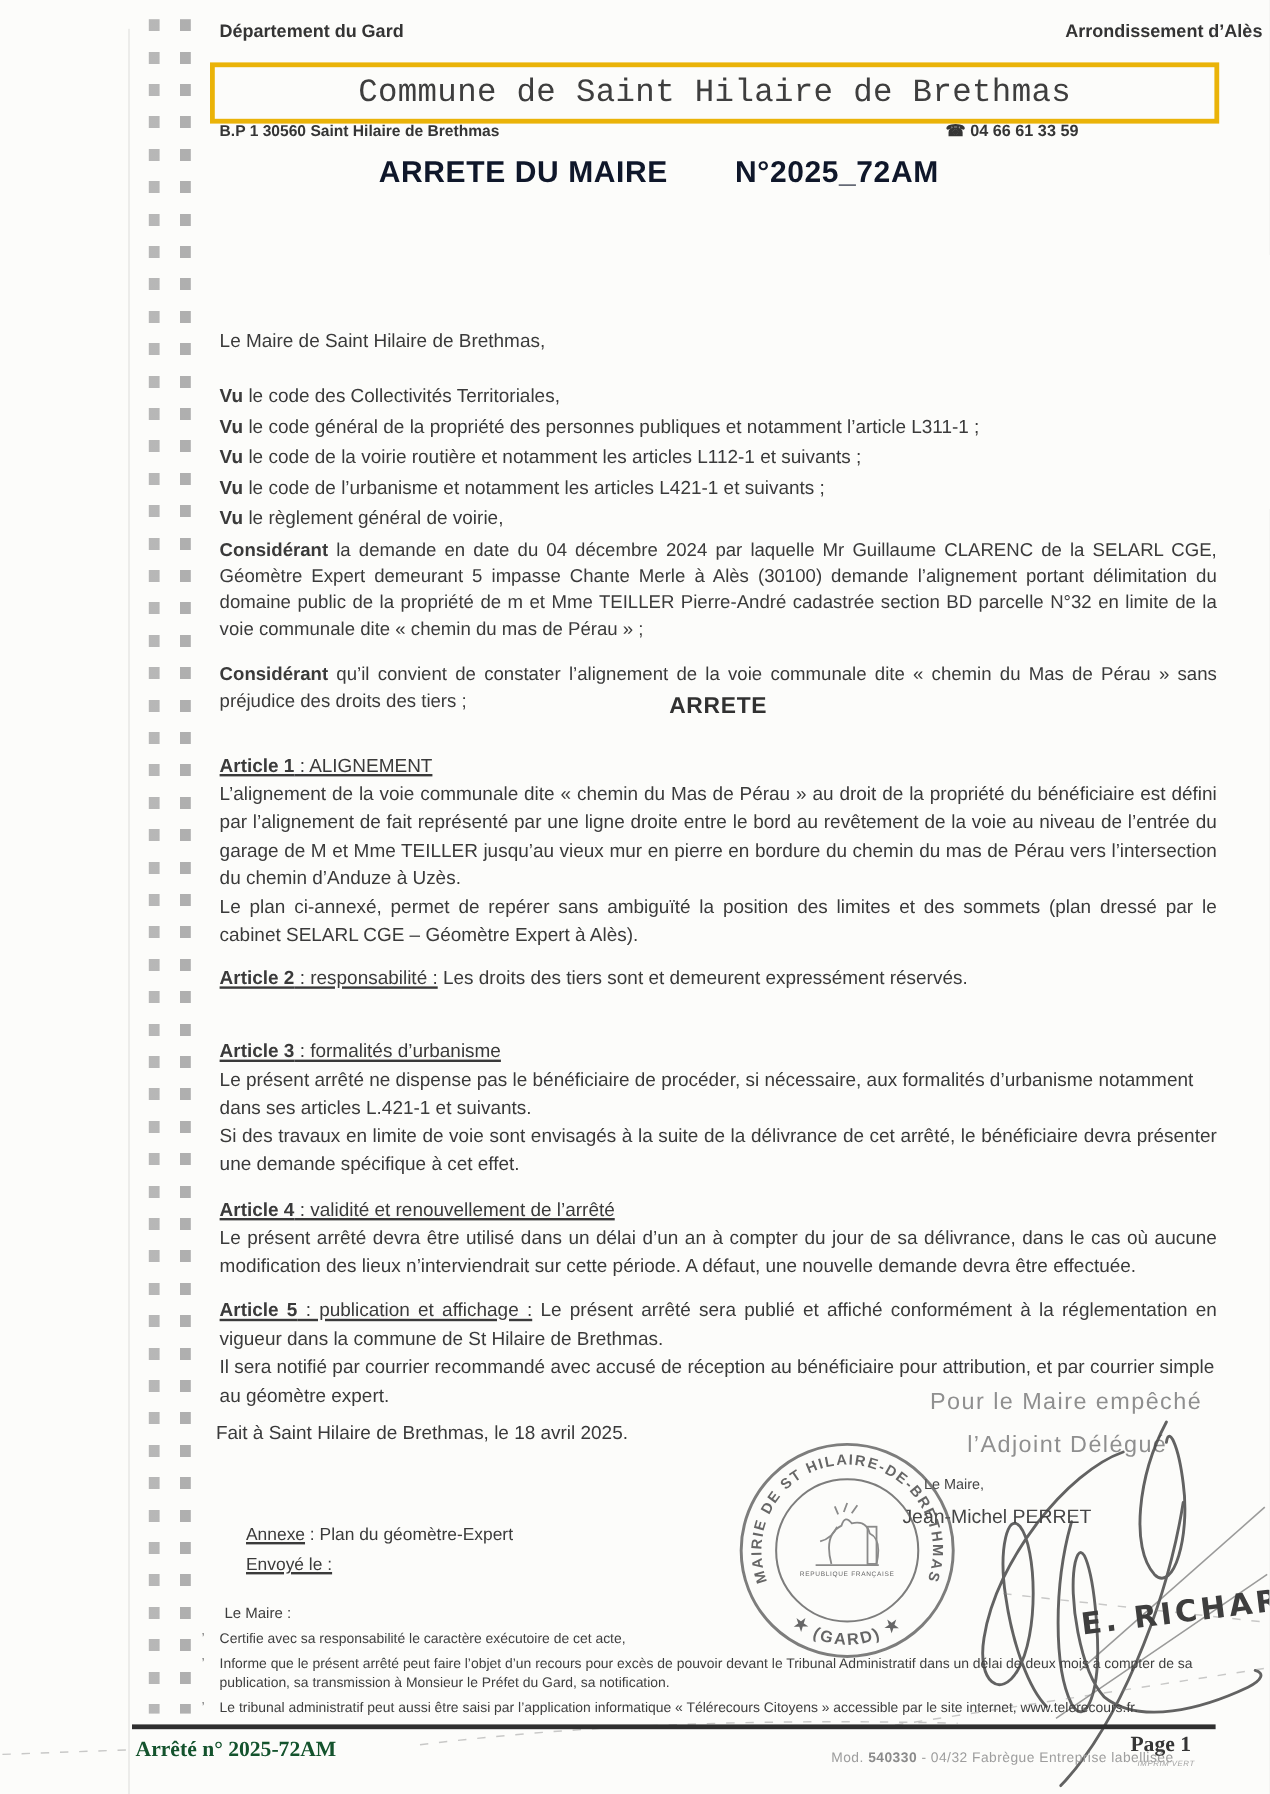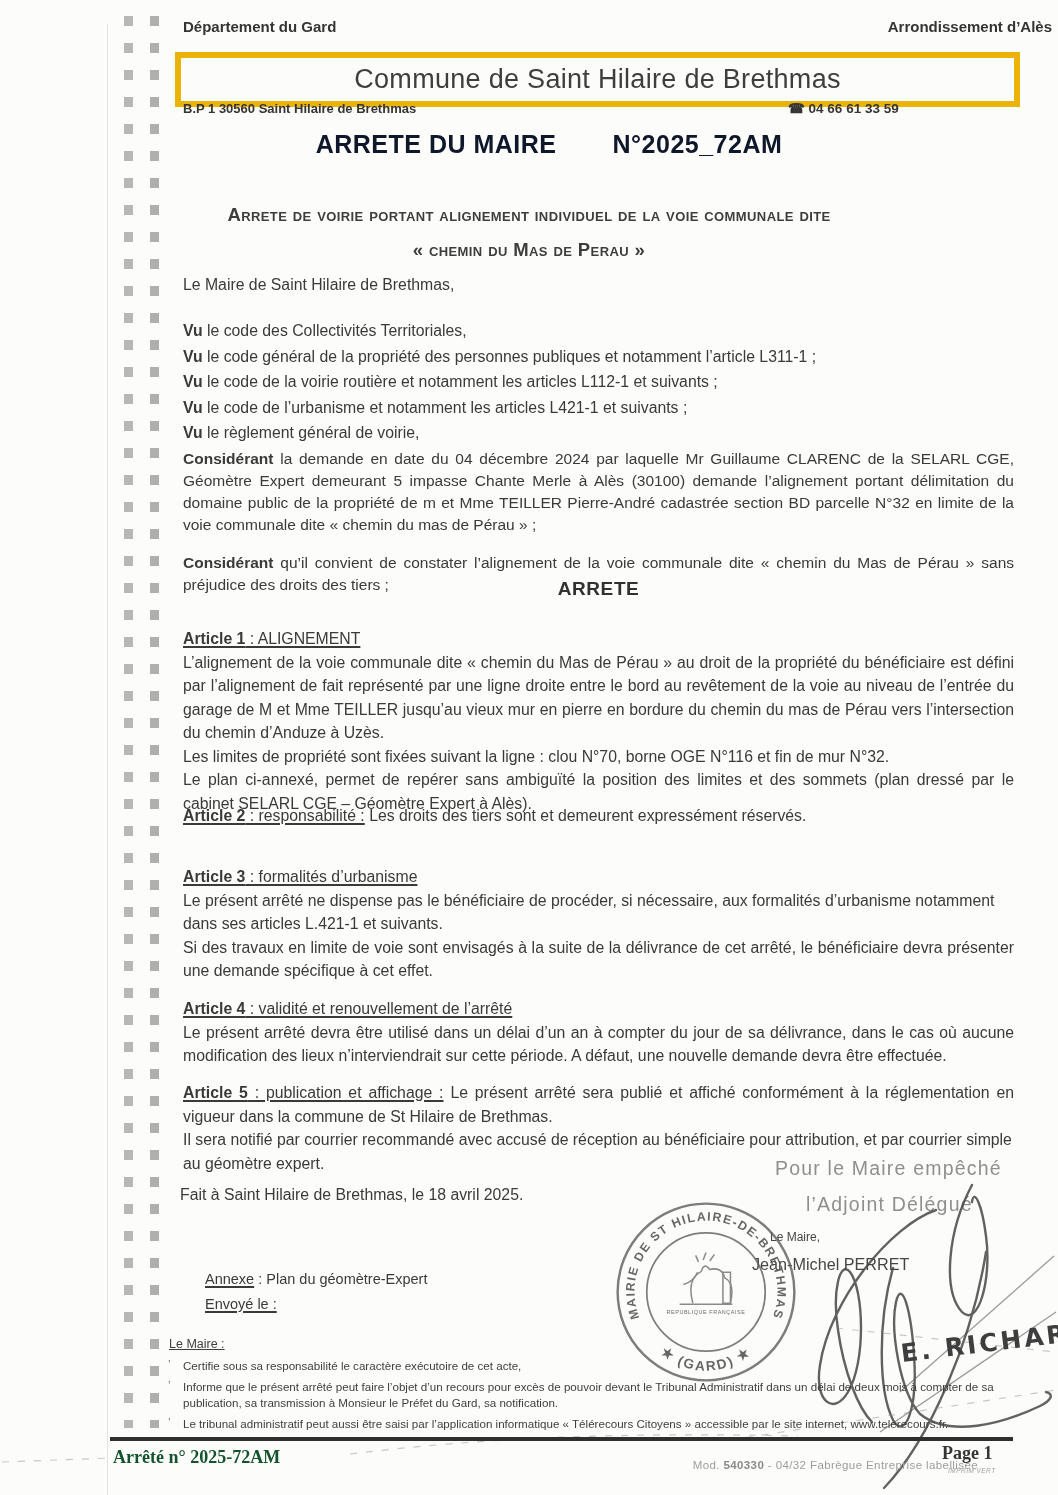--- a/index.html
+++ b/index.html
@@ -15,23 +15,23 @@
   
   .edge-line { position:absolute; left:107px; top:24px; bottom:0; width:1px; background:#e2e2e0; }
   .perf { position:absolute; top:16px; height:1412px; width:9px;
           background-image:repeating-linear-gradient(to bottom,#ababab 0 10px, transparent 10px 27px); }
   .perf.c1 { left:124px; opacity:.85; }
   .perf.c2 { left:150px; opacity:.95; }
 
   
   .hdr-dep { left:183px; top:18px; font-size:15px; font-weight:700; color:#343434; }
   .hdr-arr { right:46px; top:18px; font-size:15px; font-weight:700; color:#343434; }
-  .commune-box { left:175px; top:52px; width:833px; height:43px; border:6px solid #eab308;
+  .commune-box { left:175px; top:52px; width:833px; height:43px; border:4px solid #eab308;
                  display:flex; align-items:center; justify-content:center;
-                 font-size:27px; color:#3e3e3e; letter-spacing:.3px; }
+                 font-size:27px; color:#3e3e3e; letter-spacing:.3px;font-family:Liberation Mono, monospace; }
   .addr  { left:183px; top:101px; font-size:13px; font-weight:700; color:#353535; }
   .phone { left:788px; top:100px; font-size:13.5px; font-weight:700; color:#353535; }
   .doc-title { left:0; top:130px; width:100%; display:flex; justify-content:center; gap:56px;
                font-size:25px; font-weight:700; letter-spacing:.5px; color:#0f172a; }
 
   .subject { left:114px; top:197px; width:830px; text-align:center; font-variant:small-caps;
              font-size:18.5px; font-weight:700; letter-spacing:.4px; line-height:35px; color:#3d3d3d; }
 
   .intro { left:183px; top:276px; font-size:15.8px; }
 
@@ -49,21 +49,21 @@
   .fait   { left:180px; top:1186px; font-size:15.8px; }
   .deleg1 { left:775px; top:1157px; font-size:19.5px; color:#8f8f8f; letter-spacing:1.2px; }
   .deleg2 { left:806px; top:1193px; font-size:19.5px; color:#8f8f8f; letter-spacing:1.2px; }
   .maire-t { left:770px; top:1230px; font-size:12px; color:#454545; }
   .maire-n { left:752px; top:1255px; font-size:16.2px; color:#454545; }
   .annexe  { left:205px; top:1271px; font-size:14.5px; }
   .envoye  { left:205px; top:1296px; font-size:14.5px;text-align:center; }
 
   .stamp { left:612px; top:1198px; }
 
-  .notes-title { left:169px; top:1337px; font-size:12.5px; color:#3e3e3e;text-decoration:underline; }
+  .notes-title { left:187px; top:1337px; font-size:12.5px; color:#3e3e3e; }
   .notes { left:183px; top:1358px; width:831px; font-size:11.6px; line-height:16px;
            color:#3e3e3e; margin:0; padding:0; }
   .notes li { list-style:none; position:relative; margin:0 0 5px 0; }
   .notes li::before { content:"’"; position:absolute; left:-15px; top:-1px; color:#808080; font-size:12px; }
 
   
   .footer-rule { left:110px; top:1437px; width:903px; height:4px; background:#2f2f2f; }
   .footer-ref  { left:113px; top:1447px; font-family:"Liberation Serif", serif;
                  font-size:18px; font-weight:600; color:#14532d; }
   .footer-print { right:120px; top:1459px; font-size:11.5px; color:#9d9d9d; letter-spacing:.4px; }
@@ -91,24 +91,20 @@
   <div class="abs addr">B.P 1 30560 Saint Hilaire de Brethmas</div>
   <div class="abs phone">
     <span>☎</span>
     <span>04 66 61 33 59</span>
   </div>
   <div class="abs doc-title">
     <span>ARRETE DU MAIRE</span>
     <span>N°2025_72AM</span>
   </div>
 
-  <div class="abs subject">
-    <div>Arrete de voirie portant alignement individuel de la voie communale dite</div>
-    <div>« chemin du Mas de Perau »</div>
-  </div>
 
   <div class="abs intro">Le Maire de Saint Hilaire de Brethmas,</div>
 
   <div class="abs vu">
     <div><b>Vu</b><span> le code des Collectivités Territoriales,</span></div>
     <div><b>Vu</b><span> le code général de la propriété des personnes publiques et notamment l’article L311-1 ;</span></div>
     <div><b>Vu</b><span> le code de la voirie routière et notamment les articles L112-1 et suivants ;</span></div>
     <div><b>Vu</b><span> le code de l’urbanisme et notamment les articles L421-1 et suivants ;</span></div>
     <div><b>Vu</b><span> le règlement général de voirie,</span></div>
   </div>
@@ -116,21 +112,20 @@
   <div class="abs consider">
     <p><b>Considérant</b><span> la demande en date du 04 décembre 2024 par laquelle Mr Guillaume CLARENC de la SELARL CGE, Géomètre Expert demeurant 5 impasse Chante Merle à Alès (30100) demande l’alignement portant délimitation du domaine public de la propriété de m et Mme TEILLER Pierre-André cadastrée section BD parcelle N°32 en limite de la voie communale dite « chemin du mas de Pérau » ;</span></p>
     <p><b>Considérant</b><span> qu’il convient de constater l’alignement de la voie communale dite « chemin du Mas de Pérau » sans préjudice des droits des tiers ;</span></p>
   </div>
 
   <div class="abs arrete-h">ARRETE</div>
 
   <section class="abs art" style="top:627px">
     <div><span class="u"><b>Article 1</b><span> : ALIGNEMENT</span></span></div>
     <p class="just">L’alignement de la voie communale dite « chemin du Mas de Pérau » au droit de la propriété du bénéficiaire est défini par l’alignement de fait représenté par une ligne droite entre le bord au revêtement de la voie au niveau de l’entrée du garage de M et Mme TEILLER jusqu’au vieux mur en pierre en bordure du chemin du mas de Pérau vers l’intersection du chemin d’Anduze à Uzès.</p>
-    <p>Les limites de propriété sont fixées suivant la ligne : clou N°70, borne OGE N°116 et fin de mur N°32.</p>
     <p class="just">Le plan ci-annexé, permet de repérer sans ambiguïté la position des limites et des sommets (plan dressé par le cabinet SELARL CGE – Géomètre Expert à Alès).</p>
   </section>
 
   <section class="abs art" style="top:804px">
     <p><span class="u"><b>Article 2</b><span> : responsabilité :</span></span><span> Les droits des tiers sont et demeurent expressément réservés.</span></p>
   </section>
 
   <section class="abs art" style="top:865px">
     <div><span class="u"><b>Article 3</b><span> : formalités d’urbanisme</span></span></div>
     <p>Le présent arrêté ne dispense pas le bénéficiaire de procéder, si nécessaire, aux formalités d’urbanisme notamment dans ses articles L.421-1 et suivants.</p>
@@ -194,21 +189,21 @@
       <path d="M 730 300 L 1056 250"></path>
       <path d="M 836 188 L 1056 212"></path>
       <path d="M 2 322 L 112 318"></path>
       <path d="M 350 314 C 480 298, 620 292, 798 296"></path>
     </g>
     <text x="902" y="222" transform="rotate(-7 902 222)" font-size="25" font-weight="600" letter-spacing="3" fill="#3e3e3e" font-family="DejaVu Sans, sans-serif">E. RICHARD</text>
   </svg>
 
   <div class="abs notes-title">Le Maire :</div>
   <ul class="abs notes">
-    <li>Certifie sous sa responsabilité le caractère exécutoire de cet acte,</li>
+    <li>Certifie avec sa responsabilité le caractère exécutoire de cet acte,</li>
     <li>Informe que le présent arrêté peut faire l’objet d’un recours pour excès de pouvoir devant le Tribunal Administratif dans un délai de deux mois à compter de sa publication, sa transmission à Monsieur le Préfet du Gard, sa notification.</li>
     <li>Le tribunal administratif peut aussi être saisi par l’application informatique « Télérecours Citoyens » accessible par le site internet, www.telerecours.fr.</li>
   </ul>
 
   <div class="abs footer-rule"></div>
   <div class="abs footer-ref">Arrêté n° 2025-72AM</div>
   <div class="abs footer-print">
     <span>Mod. </span><span class="code">540330</span><span> - 04/32   Fabrègue   Entreprise labellisée</span>
   </div>
   <div class="abs footer-page">Page 1</div>

